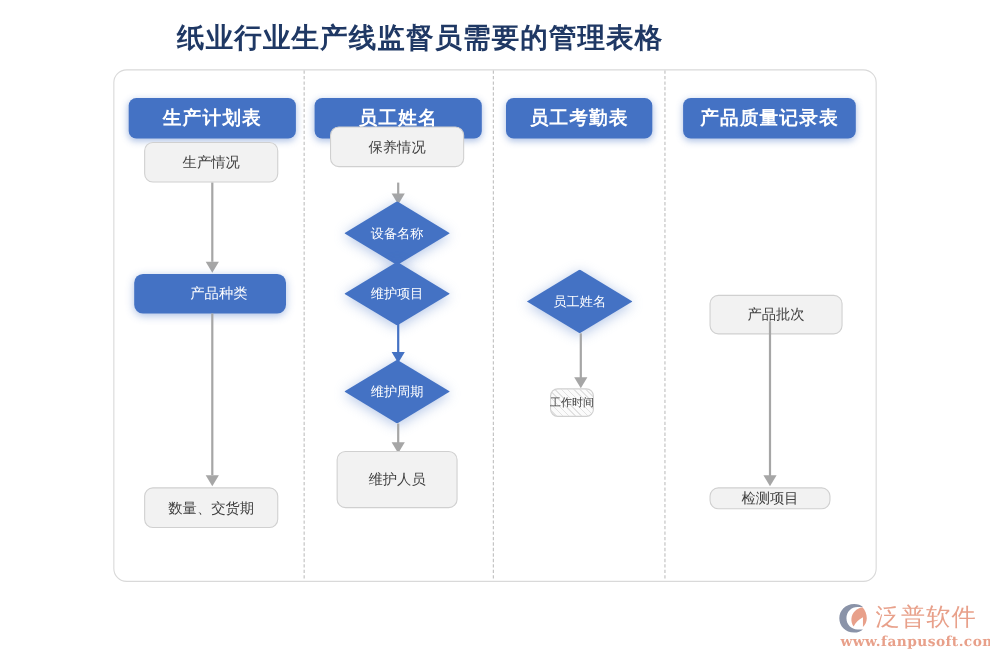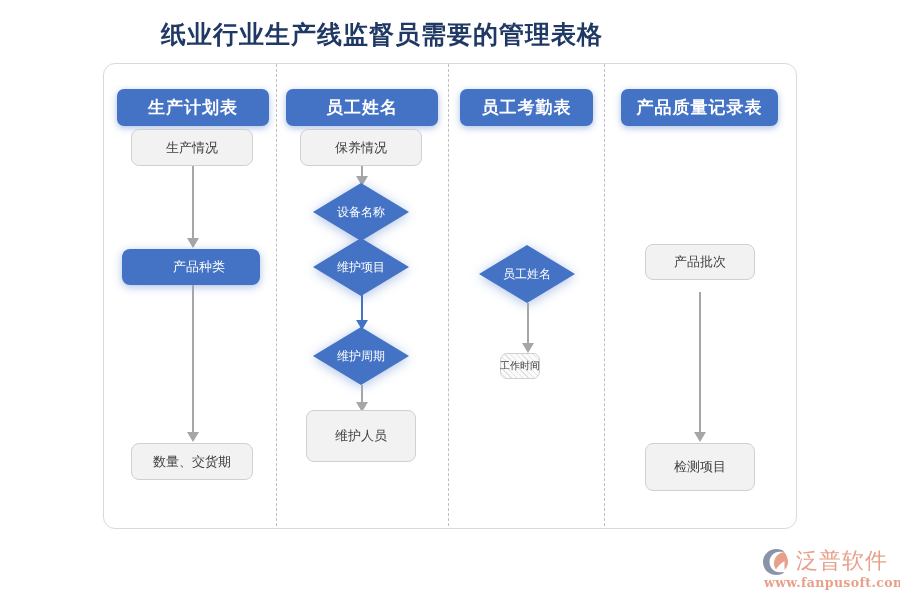--- a/index.html
+++ b/index.html
@@ -182,21 +182,21 @@
 
   <div class="conn" style="left:192px;top:285px;width:2px;height:157px;">
     <div class="stem" style="height:147px;"></div>
     <div class="head" style="top:147px;"></div>
   </div>
 
   <div class="node-grey" style="left:131px;top:443px;width:122px;height:37px;">数量、交货期</div>
 
   <div class="pill" style="left:286px;top:73px;width:152px;">员工姓名</div>
 
-  <div class="node-grey" style="left:300px;top:129px;width:122px;height:37px;">保养情况</div>
+  <div class="node-grey" style="left:300px;top:115px;width:122px;height:37px;">保养情况</div>
 
   <div class="conn" style="left:361px;top:166px;width:2px;height:20px;">
     <div class="stem" style="height:11px;"></div>
     <div class="head" style="top:10px;"></div>
   </div>
 
   <div class="diamond" style="left:313px;top:183px;">
     <div class="dshape"></div>
     <div class="dlabel">设备名称</div>
   </div>
@@ -232,28 +232,28 @@
 
   <div class="conn" style="left:527px;top:303px;width:2px;height:50px;">
     <div class="stem" style="height:41px;"></div>
     <div class="head" style="top:40px;"></div>
   </div>
 
   <div class="node-hatch" style="left:500px;top:353px;width:40px;height:26px;">工作时间</div>
 
   <div class="pill" style="left:621px;top:73px;width:157px;">产品质量记录表</div>
 
-  <div class="node-grey" style="left:645px;top:244px;width:110px;height:36px;">产品批次</div>
+  <div class="node-grey" style="left:645px;top:268px;width:121px;height:36px;">产品批次</div>
 
   <div class="conn" style="left:699px;top:292px;width:2px;height:151px;">
     <div class="stem" style="height:141px;"></div>
     <div class="head" style="top:140px;"></div>
   </div>
 
-  <div class="node-grey" style="left:645px;top:443px;width:110px;height:48px;">检测项目</div>
+  <div class="node-grey" style="left:645px;top:443px;width:110px;height:20px;">检测项目</div>
 
   <div class="logo">
     <svg class="mark" viewBox="0 0 30 28">
       <path d="M14.5 1 C6.5 1 1 7 1 14 C1 21 6.5 27 14.5 27 C18 27 20.5 26 22.5 24.2
                L17.5 24.2 C12 24.2 7.5 19.8 7.5 14 C7.5 8.2 12 3.8 17.5 3.8 L22.5 3.8
                C20.5 2 18 1 14.5 1 Z" fill="#8A93A8"></path>
       <path d="M22 4 C16.5 5 12.5 9 12 14.5 C11.8 17 12.5 19.5 14 21.5
                C16 18 19 15 22.5 13.2 L22.5 22 C24.5 20 26 17.2 26 14
                C26 10.2 24.5 6.4 22 4 Z" fill="#E8A08A"></path>
     </svg>

